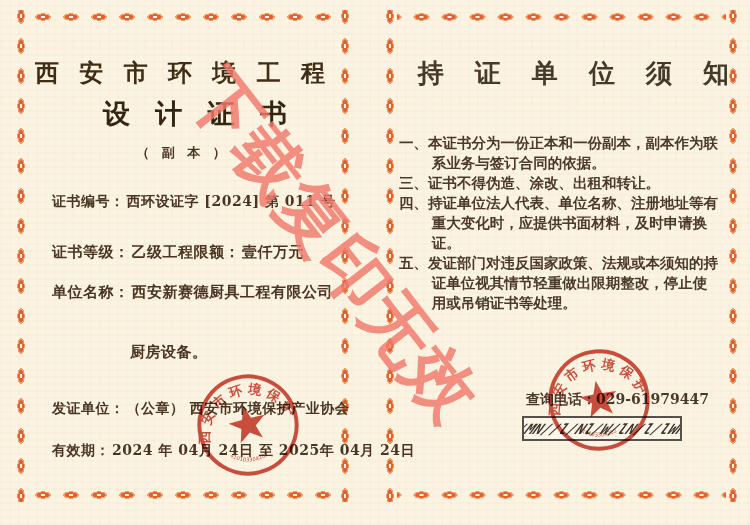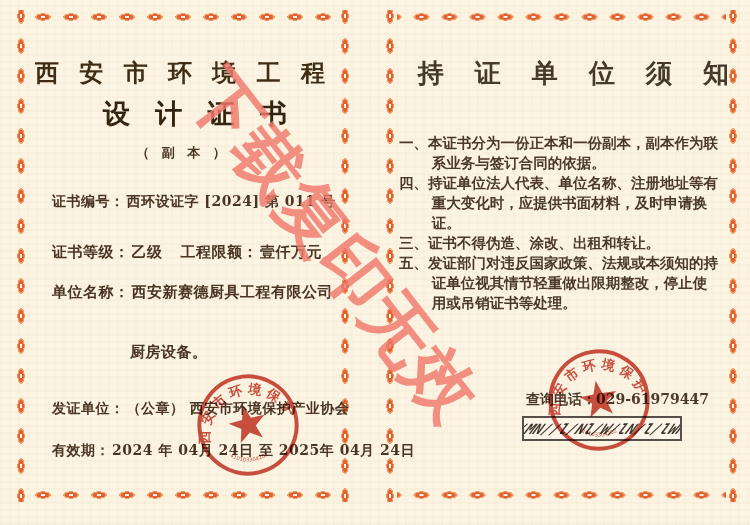--- a/index.html
+++ b/index.html
@@ -87,21 +87,21 @@
     <div class="chain chain-v right"></div>
 
     <div class="l-title1">西 安 市 环 境 工 程</div>
     <div class="l-title2">设 计 证 书</div>
     <div class="l-subtitle">（ 副 本 ）</div>
 
     <div class="l-row tight" style="top:183px">
       <span>证书编号：</span><span class="val">西环设证字 [2024] 第 011 号</span>
     </div>
     <div class="l-row" style="top:233px">
-      <span>证书等级：</span><span class="val">乙级</span><span style="margin-left:18px">工程限额：</span><span class="val">壹仟万元</span>
+      <span>证书等级：</span><span class="val">乙级</span><span style="">工程限额：</span><span class="val">壹仟万元</span>
     </div>
     <div class="l-row" style="top:273px">
       <span>单位名称：</span><span class="val">西安新赛德厨具工程有限公司</span>
     </div>
     <div class="l-row" style="top:333px;left:116px">
       <span>厨房设备。</span>
     </div>
     <div class="l-row tight" style="top:390px">
       <span>发证单位：</span><span class="val">（公章） 西安市环境保护产业协会</span>
     </div>
@@ -113,22 +113,22 @@
   <div class="panel panel-right">
     <div class="chain chain-h top"></div>
     <div class="chain chain-h bottom"></div>
     <div class="chain chain-v left"></div>
     <div class="chain chain-v right"></div>
 
     <div class="r-title">持 证 单 位 须 知</div>
 
     <div class="notices">
       <div class="notice-item"><span>一、</span><span>本证书分为一份正本和一份副本，副本作为联系业务与签订合同的依据。</span></div>
+      <div class="notice-item"><span>三、</span><span>证书不得伪造、涂改、出租和转让。</span></div>
       <div class="notice-item"><span>四、</span><span>持证单位法人代表、单位名称、注册地址等有重大变化时，应提供书面材料，及时申请换证。</span></div>
-      <div class="notice-item"><span>三、</span><span>证书不得伪造、涂改、出租和转让。</span></div>
       <div class="notice-item"><span>五、</span><span>发证部门对违反国家政策、法规或本须知的持证单位视其情节轻重做出限期整改，停止使用或吊销证书等处理。</span></div>
     </div>
 
     <div class="r-phone">
       <span>查询电话：</span><span>029-61979447</span>
     </div>
     <div class="code-box">
       <span class="code-marks">NM/MN//l/Nl/W/lN/l/lWN/l</span>
     </div>
   </div>

